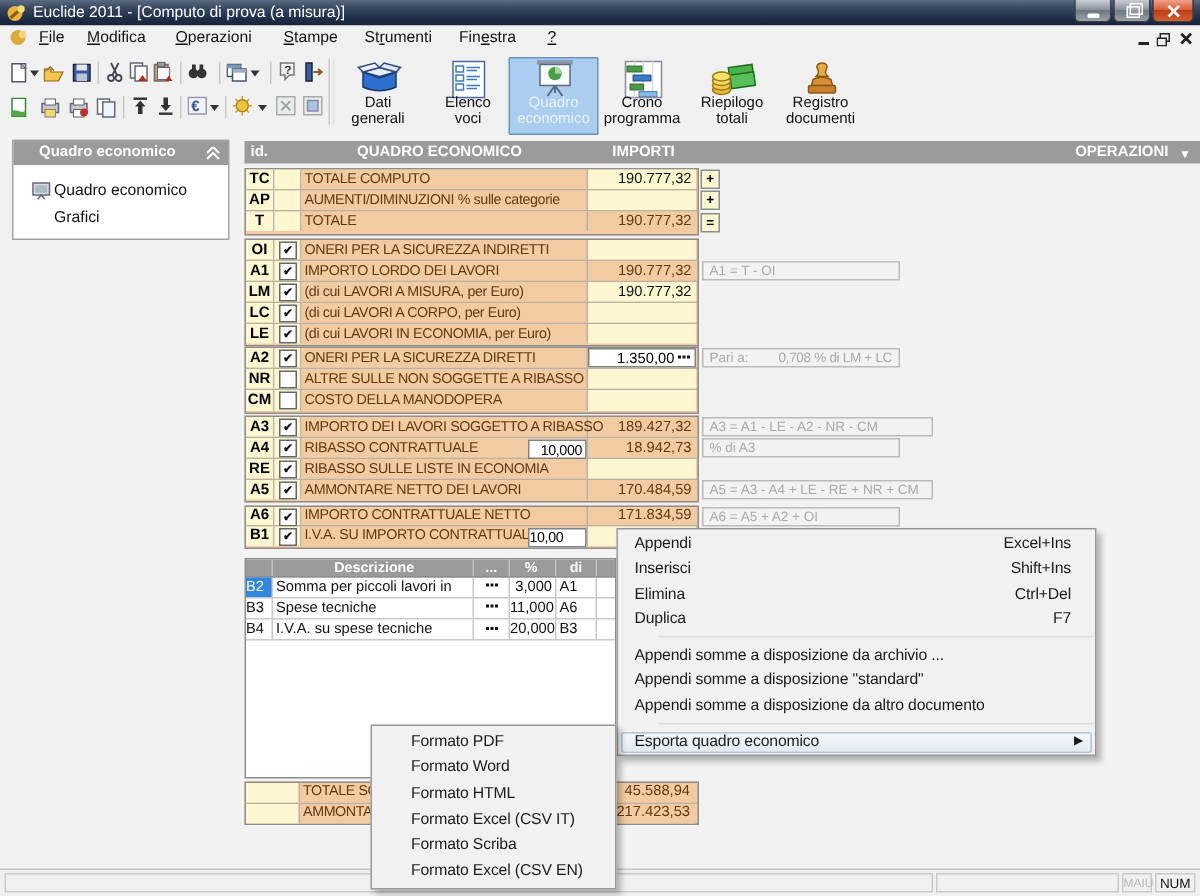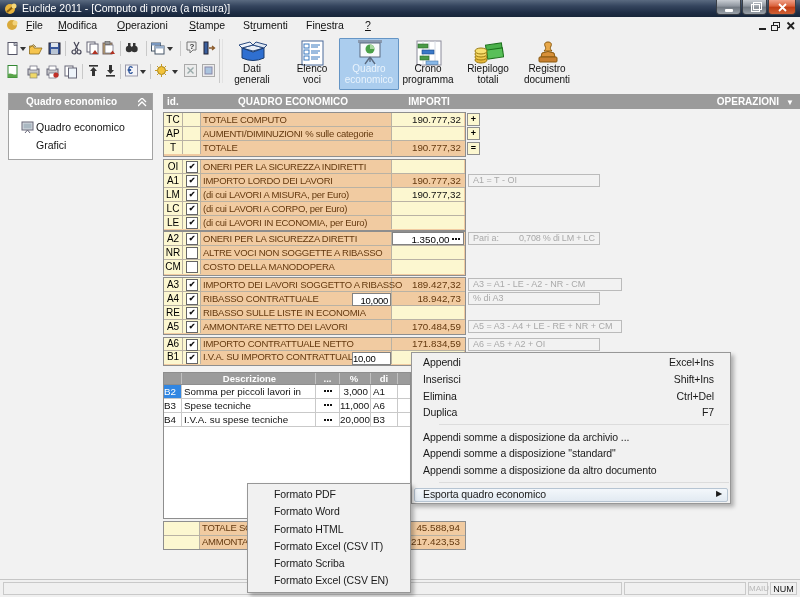--- a/index.html
+++ b/index.html
@@ -30,21 +30,21 @@
 .spane{position:absolute;top:3px;height:13px;font-size:9px;line-height:12px;text-align:center;box-sizing:border-box}
 
 #lpanel{position:absolute;left:8px;top:93px;width:145px;height:67px;background:#fff;border:1px solid #a3a3a3;box-sizing:border-box}
 #lpanel-h{position:absolute;left:0;top:0;width:100%;height:16px;background:#9b9b9b;color:#fff;font-weight:bold;font-size:10px;line-height:16px}
 
 #thead{position:absolute;left:163px;top:94px;width:637px;height:15px;background:#9b9b9b;color:#fff;font-weight:bold;font-size:10px;line-height:15px}
 
 .grp{position:absolute;left:163px;width:303px;border:1px solid #8e8e8e;box-sizing:border-box;background:#f1cba1}
 .row{display:flex;height:13.7px;border-bottom:1px solid #b9b2a4;font-size:9.8px;line-height:13.7px;white-space:nowrap}
 .row:last-child{border-bottom:none}
-.cid{width:18px;border-right:1px solid #b9b2a4;background:#fcf7d0;font-weight:normal;color:#000;text-align:center;font-size:10px}
+.cid{width:18px;border-right:1px solid #b9b2a4;background:#fcf7d0;font-weight:bold;color:#000;text-align:center;font-size:10px}
 .ccb{width:17px;border-right:1px solid #b9b2a4;background:#fcf7d0;position:relative}
 .cdesc{width:191px;border-right:1px solid #b9b2a4;background:#f1cba1;color:#64390f;padding-left:2px;box-sizing:border-box;font-size:9.5px;letter-spacing:-0.25px;position:relative;display:flex}
 .cval{width:72px;text-align:right;padding-right:3px;box-sizing:border-box}
 .vc{background:#fcf7d0;color:#111}
 .vp{background:#f1cba1;color:#64390f}
 .cb{position:absolute;left:3px;top:1px;width:10px;height:10px;background:#fff;border:1px solid #666;font-size:8px;line-height:10px;text-align:center;color:#111;font-weight:bold}
 .editbox{background:#fff;border:1px solid #828282;box-sizing:border-box;color:#000}
 .rbtn{position:absolute;left:467px;width:13px;height:13px;border:1px solid #8e8e8e;box-sizing:border-box;background:#fcf7d0;font-size:9px;font-weight:bold;text-align:center;line-height:11px;color:#000}
 .fbox{position:absolute;left:468px;width:132px;height:13px;border:1px solid #bbb;box-sizing:border-box;color:#a9a9a9;font-size:9px;line-height:11px;padding-left:4px;white-space:nowrap}
 
@@ -383,21 +383,21 @@
         <span class="cb">✔</span>
       </div>
       <div class="cdesc">ONERI PER LA SICUREZZA DIRETTI</div>
       <div class="cval editbox" style="padding-right:6px">1.350,00&nbsp;<span class="dots"></span>&nbsp;</div>
     </div>
  <div class="row">
       <div class="cid">NR</div>
       <div class="ccb">
         <span class="cb" style="color:transparent">✔</span>
       </div>
-      <div class="cdesc">ALTRE VOCI NON SOGGETTE A RIBASSO</div>
+      <div class="cdesc">ALTRE SULLE NON SOGGETTE A RIBASSO</div>
       <div class="cval vc"></div>
     </div>
  <div class="row">
       <div class="cid">CM</div>
       <div class="ccb">
         <span class="cb" style="color:transparent">✔</span>
       </div>
       <div class="cdesc">COSTO DELLA MANODOPERA</div>
       <div class="cval vc"></div>
     </div>

